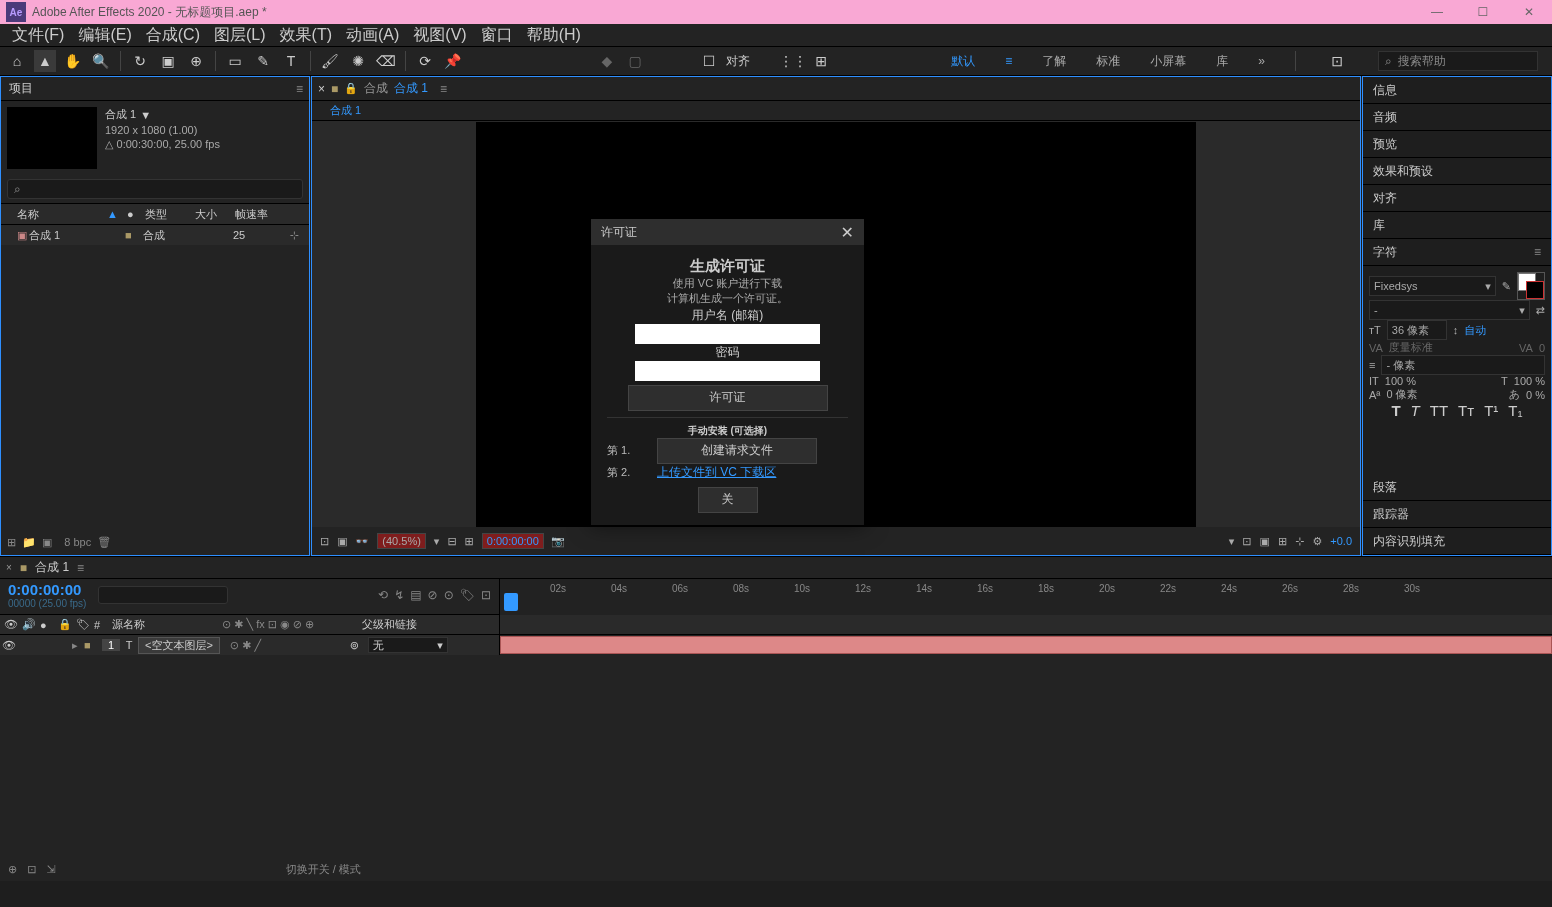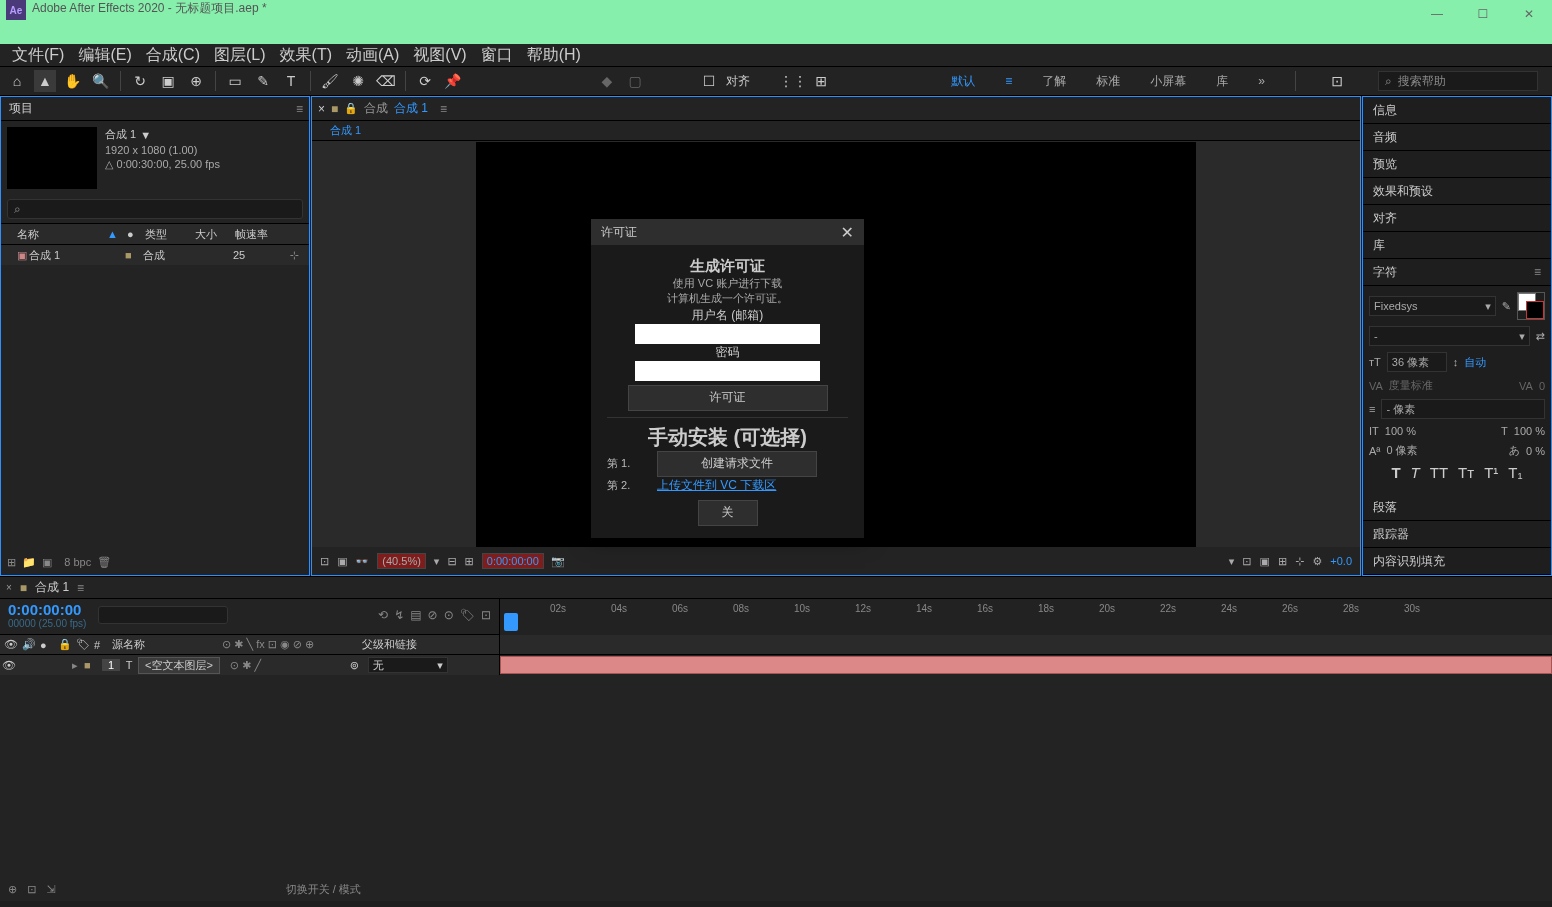--- a/index.html
+++ b/index.html
@@ -1,17 +1,17 @@
 <!DOCTYPE html>
 <html><head>
 <meta charset="utf-8">
 <style>
 * { margin:0; padding:0; box-sizing:border-box; font-family:"Microsoft YaHei",sans-serif; user-select:none; }
 body { background:#1e1e1e; width:1552px; height:907px; overflow:hidden; font-size:12px; color:#ccc; }
-.titlebar { height:44px; background:#86efac; display:flex; color:#555; }
+.titlebar { height:24px; background:#f9a8d4; display:flex; align-items:center; color:#555; }
 .titlebar .icon { width:20px; height:20px; background:#4b3a7a; margin:0 6px; display:flex; align-items:center; justify-content:center; color:#b89cff; font-size:10px; font-weight:bold; }
 .titlebar .wctrls { margin-left:auto; display:flex; }
 .titlebar .wctrls div { width:46px; height:28px; display:flex; align-items:center; justify-content:center; color:#666; }
 .menubar { height:22px; background:#232323; display:flex; align-items:center; padding-left:12px; gap:14px; color:#ccc; }
 .menubar span { font-size:16px; }
 .toolbar { height:30px; background:#232323; border-top:1px solid #000; border-bottom:1px solid #000; display:flex; align-items:center; padding:0 6px; gap:6px; }
 .toolbar .tbtn { width:22px; height:22px; display:flex; align-items:center; justify-content:center; color:#ccc; font-size:14px; }
 .toolbar .sep { width:1px; height:20px; background:#444; margin:0 2px; }
 .toolbar .workspace { margin-left:auto; display:flex; gap:30px; align-items:center; padding-right:8px; }
 .toolbar .workspace .ws { color:#aaa; font-size:12px; }
@@ -40,21 +40,21 @@
 .comp-tabs .ham { margin-left:6px; color:#888; }
 .breadcrumb { height:20px; display:flex; align-items:center; padding-left:18px; font-size:11px; color:#3399ff; border-bottom:1px solid #000; }
 .viewer { flex:1; background:#2a2a2a; display:flex; align-items:center; justify-content:center; position:relative; }
 .canvas { width:720px; height:405px; background:#000; }
 .viewer-footer { height:28px; display:flex; align-items:center; gap:8px; background:#232323; padding:0 8px; font-size:11px; color:#aaa; }
 .viewer-footer .sel { background:#7f1d1d; padding:1px 4px; border:1px solid #444; }
 .viewer-footer .blue { color:#3399ff; }
 .rightpanel { width:190px; background:#1e1e1e; border:1.5px solid #2e8fff; margin-left:1px; display:flex; flex-direction:column; }
 .rpanel-sec { height:27px; border-bottom:1px solid #000; display:flex; align-items:center; padding:0 10px; color:#ccc; font-size:12px; }
 .rpanel-sec .ham { margin-left:auto; color:#888; }
-.char-body { flex:1; padding:6px; display:flex; flex-direction:column; gap:6px; font-size:11px; color:#aaa; }
+.char-body { flex:1; padding:6px; display:flex; flex-direction:column; font-size:11px; color:#aaa; }
 .char-row { display:flex; align-items:center; gap:6px; }
 .char-sel { flex:1; height:20px; background:#1a1a1a; border:1px solid #333; padding:0 4px; display:flex; align-items:center; justify-content:space-between; }
 .char-swatch { width:28px; height:28px; border:1px solid #555; position:relative; }
 .char-swatch .fg { width:18px; height:18px; background:#fff; position:absolute; top:0; left:0; border:1px solid #777; }
 .char-swatch .bg { width:18px; height:18px; background:#000; border:1px solid #c33; position:absolute; bottom:0; right:0; }
 .typ-btns { display:flex; gap:10px; justify-content:center; font-family:serif; }
 .typ-btns span { font-size:15px; color:#ccc; }
 .timeline { height:325px; background:#232323; border-top:1px solid #000; display:flex; flex-direction:column; }
 .tl-tabs { height:22px; display:flex; align-items:center; padding-left:6px; gap:8px; border-bottom:1px solid #000; }
 .tl-header { height:36px; display:flex; border-bottom:1px solid #000; }
@@ -439,21 +439,21 @@
     </div>
     <div>用户名 (邮箱)</div>
     <input class="minput" style="">
     <div>密码</div>
     <input class="minput" type="password" style="">
     <div style="height:4px"></div>
     <div class="mbtn" style="width:200px">
         <span>许可证</span>
       </div>
     <hr>
-    <div class="mtitle" style="font-size:20px">手动安装 (可选择)</div>
+    <div class="mtitle" style="font-size:10px">手动安装 (可选择)</div>
     <div class="mstep">
       <div class="steplbl">第 1.</div>
       <div class="mbtn" style="width:160px">
           <span>创建请求文件</span>
         </div>
     </div>
     <div class="mstep">
       <div class="steplbl">第 2.</div>
       <div class="link">上传文件到 VC 下载区</div>
     </div>

